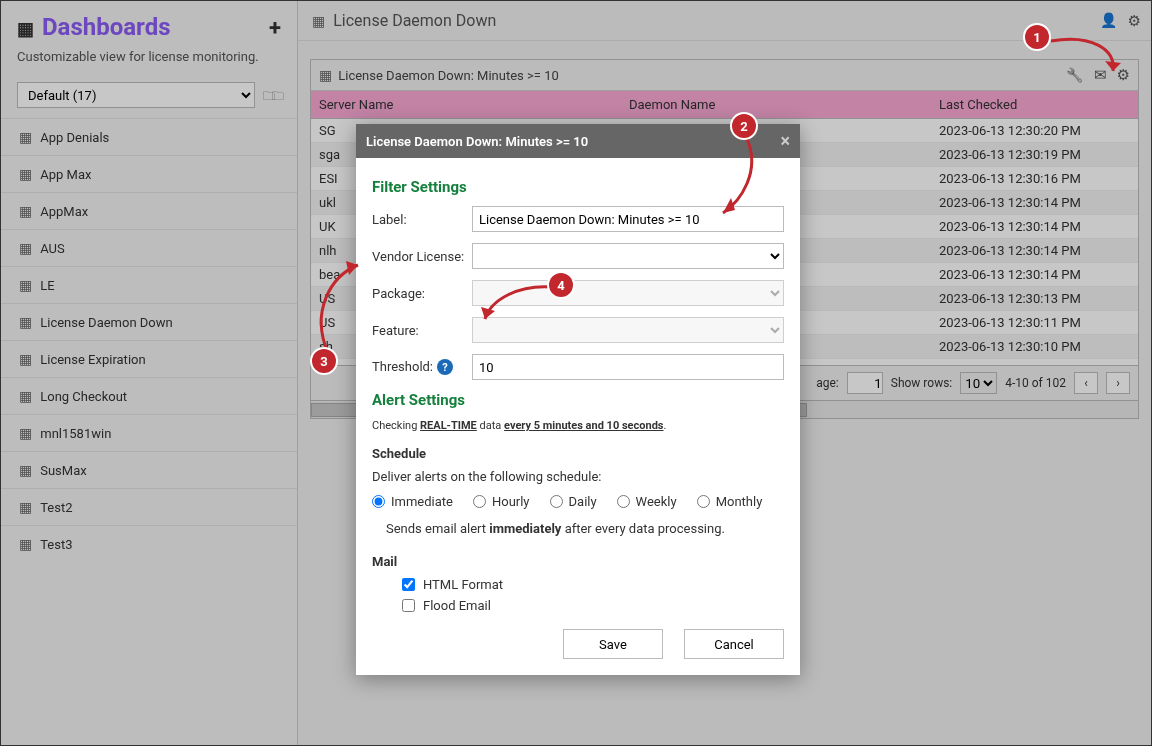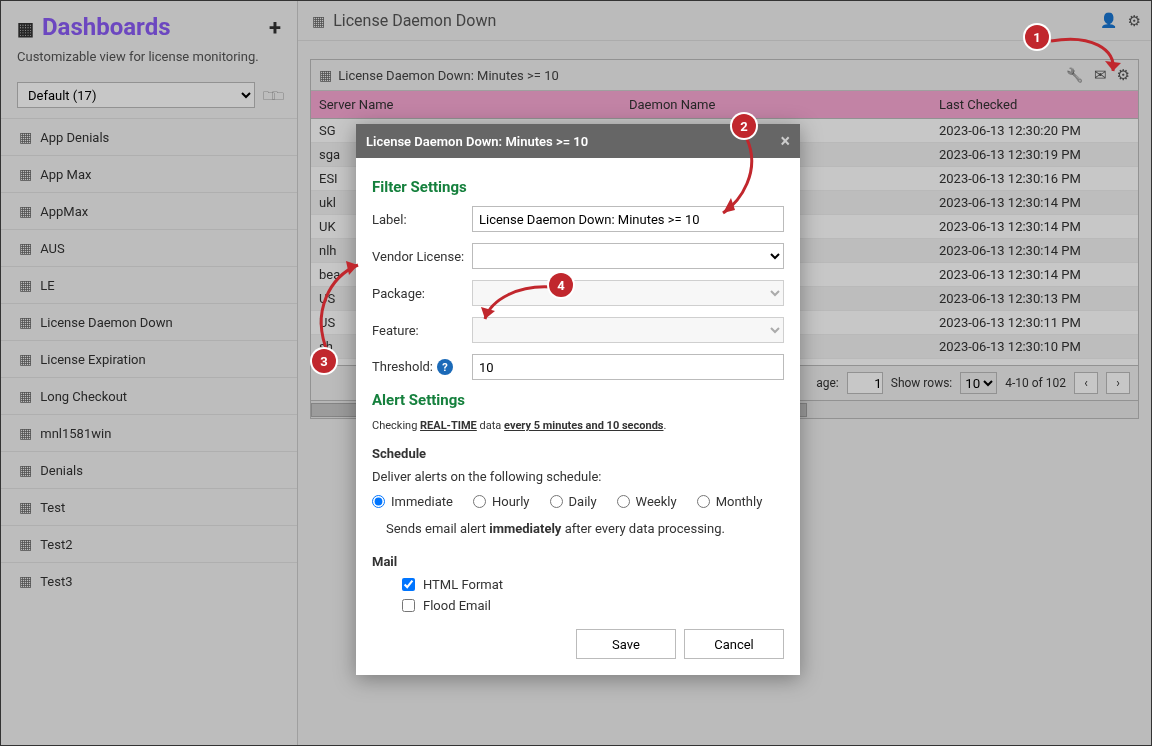--- a/index.html
+++ b/index.html
@@ -50,21 +50,21 @@
 .form-row input[type=text], .form-row select { width:100%; height:26px; border:1px solid #bbb; padding:0 6px; font-size:13px; background:#fff;}
 .form-row select:disabled { background:#f4f4f4; color:#888;}
 .help { display:inline-flex; width:16px;height:16px;border-radius:50%;background:#1b6ab8;color:#fff;align-items:center;justify-content:center;font-size:11px;font-weight:700;margin-left:4px;}
 .alert-line { margin:6px 0 6px; font-size:11px;}
 .alert-line .u { text-decoration:underline; font-weight:700;}
 .radios { display:flex; gap:20px; margin:10px 0 8px; flex-wrap:wrap;}
 .radios label { display:flex; align-items:center; gap:6px; font-size:13px;}
 .desc { padding:4px 0 4px 14px; font-size:13px;}
 .checks label { display:flex; align-items:center; gap:8px; font-size:13px; margin:6px 0 2px 10px;padding-left:20px;}
 .modal-buttons { display:flex; gap:8px; justify-content:flex-end; margin-top:16px;}
-.modal-buttons button { width:100px; height:30px; border:1px solid #bbb; background:#fff; font-size:13px;}
+.modal-buttons button { width:100px; height:30px; border:1px solid #bbb; background:#fff; font-size:13px;margin-left:13px;}
 
 
 .marker { position:absolute; width:24px; height:24px; background:#c1272d; color:#fff; border-radius:50%; display:flex; align-items:center; justify-content:center; font-weight:700; font-size:13px; z-index:20; box-shadow:0 0 0 2px #fff;}
 svg.anno { position:absolute; z-index:19; pointer-events:none; overflow:visible;}
 svg.anno path { stroke:#c1272d; stroke-width:3; fill:none; }
 svg.anno polygon { fill:#c1272d; }
 .gear::before{content:"⚙";font-size:15px;color:#555;}
 .user::before{content:"👤";font-size:14px;color:#2a6cb0;}
 .plus{font-size:22px;font-weight:700;color:#333}
 .wrench::before{content:"🔧";font-size:14px;color:#555;filter:grayscale(1);}
@@ -126,25 +126,21 @@
         <li>
           <span class="report"></span>
           <span>Long Checkout</span>
         </li>
         <li>
           <span class="report"></span>
           <span>mnl1581win</span>
         </li>
         <li>
           <span class="report"></span>
-          <span>Denials</span>
-        </li>
-        <li>
-          <span class="report"></span>
-          <span>Test</span>
+          <span>SusMax</span>
         </li>
         <li>
           <span class="report"></span>
           <span>Test2</span>
         </li>
         <li>
           <span class="report"></span>
           <span>Test3</span>
         </li>
       </ul>

